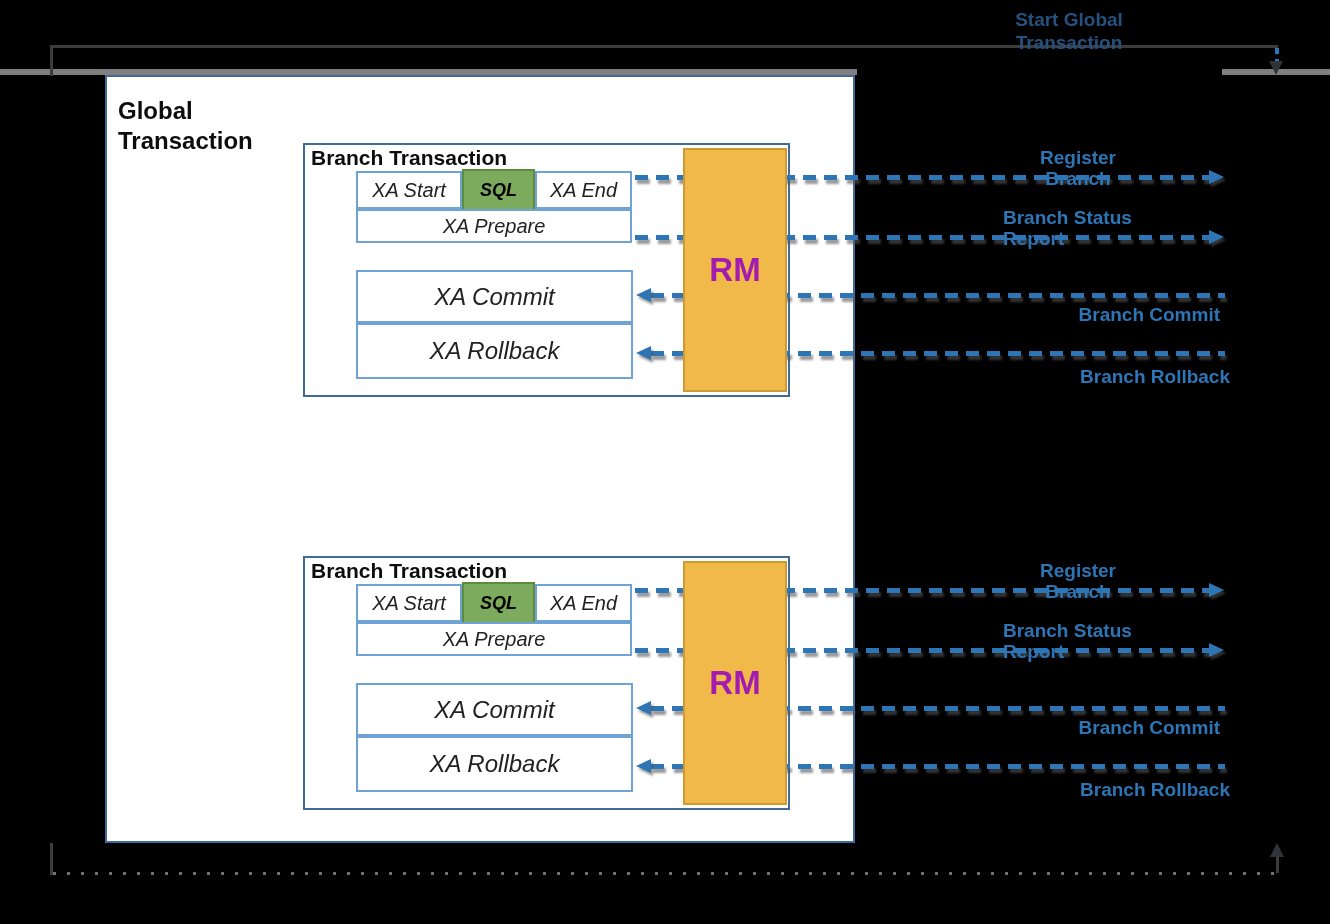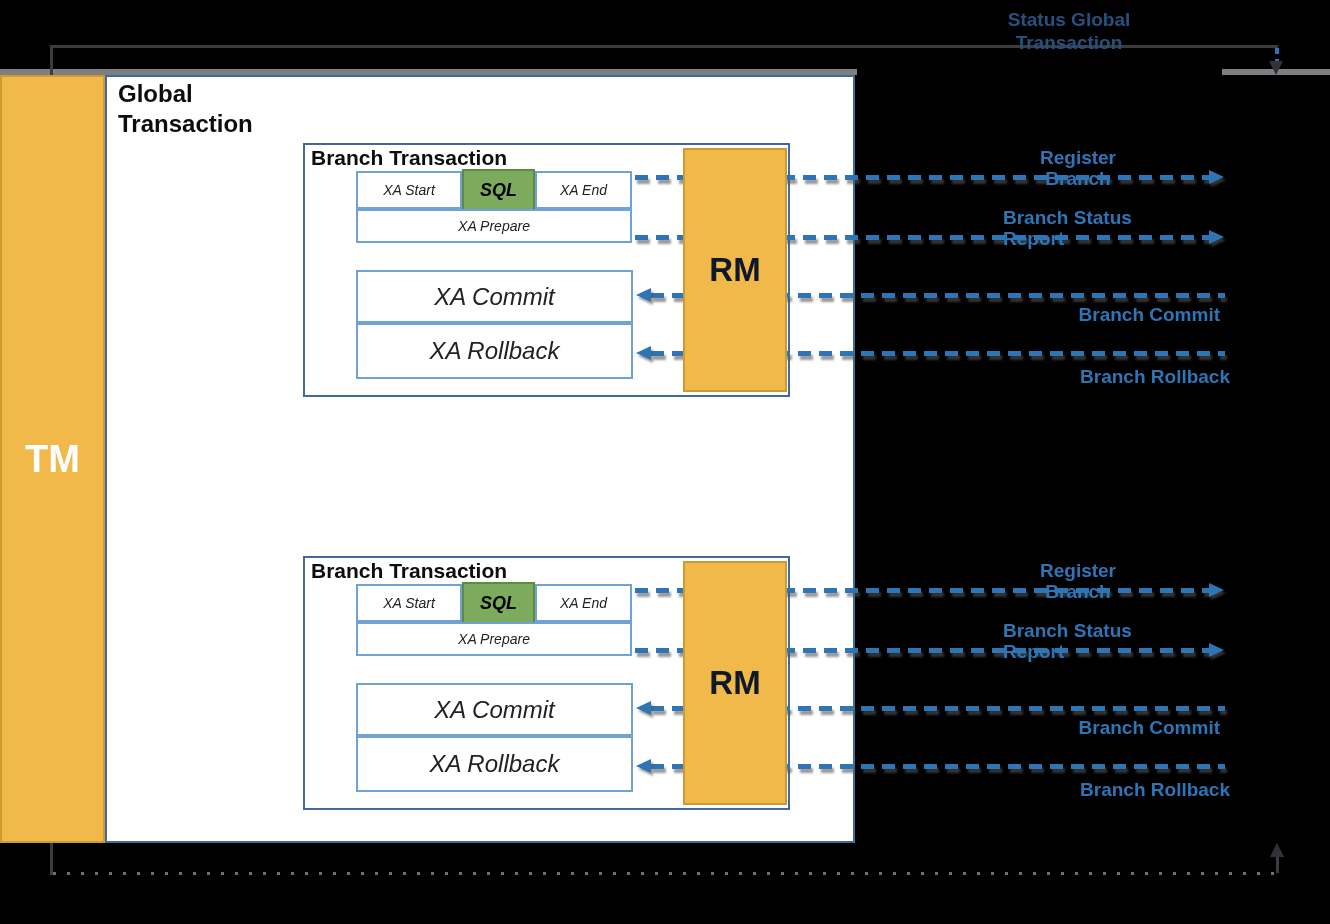--- a/index.html
+++ b/index.html
@@ -22,32 +22,32 @@
     z-index:3;color:#0d0d0d;font-weight:bold;font-size:24px;line-height:30px;
     white-space:pre-line;
   }
   
   .grp{left:0;width:1330px;height:262px;}
   .bbox{left:303px;top:0;width:487px;height:254px;background:#fff;border:2px solid #3F6A9A;z-index:3;}
   .btitle{left:311px;top:3px;z-index:3;color:#0d0d0d;font-weight:bold;font-size:21px;line-height:24px;white-space:nowrap;}
   .wbox{
     background:#fff;border:2px solid #6FA3D6;z-index:3;
     display:flex;align-items:center;justify-content:center;
-    font-style:italic;color:#222;font-size:14px;
+    font-style:italic;color:#222;font-size:20px;
   }
   .big{font-size:24px;}
   .sqlbox{
     background:#7CAB5E;border:2px solid #5D8C3F;z-index:3;
     display:flex;align-items:center;justify-content:center;
     font-style:italic;color:#000000;font-size:18px;font-weight:600;
   }
   .rmbox{
     background:#F1B84A;border:2px solid #CC9C33;z-index:4;
     display:flex;align-items:center;justify-content:center;
-    color:#0f172a;font-weight:bold;font-size:33px;
+    color:#a21caf;font-weight:bold;font-size:33px;
   }
   
   .dl{
     height:5px;z-index:3;
     background:repeating-linear-gradient(90deg,#2E75B6 0 13px,transparent 13px 21px);
     filter:drop-shadow(2px 4px 1px rgba(85,85,85,0.6));
   }
   .ah{width:0;height:0;z-index:3;filter:drop-shadow(2px 3px 1px rgba(85,85,85,0.6));}
   .ah-r{border-top:7px solid transparent;border-bottom:7px solid transparent;border-left:15px solid #2E75B6;}
   .ah-l{border-top:7px solid transparent;border-bottom:7px solid transparent;border-right:15px solid #2E75B6;}
@@ -77,35 +77,32 @@
 
 <div id="canvas">
 
   <div class="abs strip" style="left:0;top:69px;width:857px;height:6px;"></div>
   <div class="abs strip" style="left:1222px;top:69px;width:108px;height:6px;"></div>
 
   <div class="abs cline" style="left:50px;top:45px;width:3px;height:31px;"></div>
   <div class="abs cline" style="left:50px;top:45px;width:1228px;height:3px;"></div>
   <div class="abs vdash" style="left:1275px;top:48px;height:15px;"></div>
   <div class="abs ah-down" style="left:1269px;top:61px;"></div>
-  <div class="abs dimlabel" style="left:1001px;top:8px;width:136px;">Status Global
+  <div class="abs dimlabel" style="left:1001px;top:8px;width:136px;">Start Global
 Transaction</div>
 
   <div class="abs cline" style="left:50px;top:843px;width:3px;height:32px;"></div>
   <div class="abs dots" style="left:53px;top:872px;width:1224px;"></div>
   <div class="abs cline" style="left:1276px;top:857px;width:3px;height:16px;"></div>
   <div class="abs ah-up" style="left:1270px;top:843px;"></div>
 
   <div class="abs gbox" style="left:105px;top:75px;width:750px;height:768px;"></div>
-  <div class="abs gtitle" style="left:118px;top:79px;">Global
+  <div class="abs gtitle" style="left:118px;top:96px;">Global
 Transaction</div>
 
-  <div class="abs actor" style="left:0;top:75px;width:105px;height:768px;">
-    <span>TM</span>
-  </div>
 
   <div class="abs grp" style="top:143px;">
     <div class="abs bbox"></div>
     <div class="abs btitle">Branch Transaction</div>
 
     <div class="abs wbox" style="left:356px;top:28px;width:106px;height:38px;">XA Start</div>
     <div class="abs sqlbox" style="left:462px;top:26px;width:73px;height:42px;">SQL</div>
     <div class="abs wbox" style="left:535px;top:28px;width:97px;height:38px;">XA End</div>
     <div class="abs wbox" style="left:356px;top:66px;width:276px;height:34px;">XA Prepare</div>
     <div class="abs wbox big" style="left:356px;top:127px;width:277px;height:53px;">XA Commit</div>

